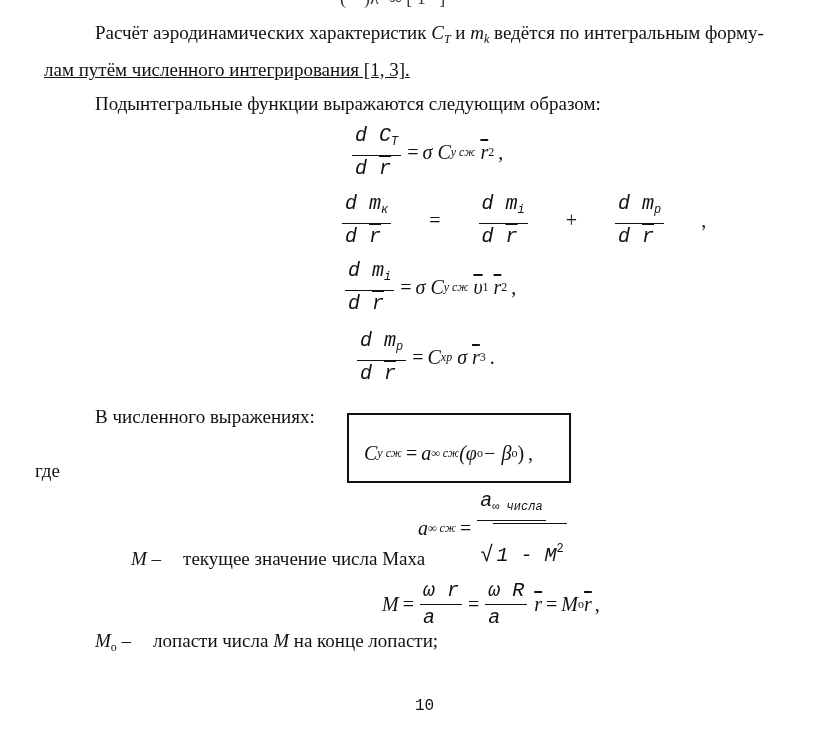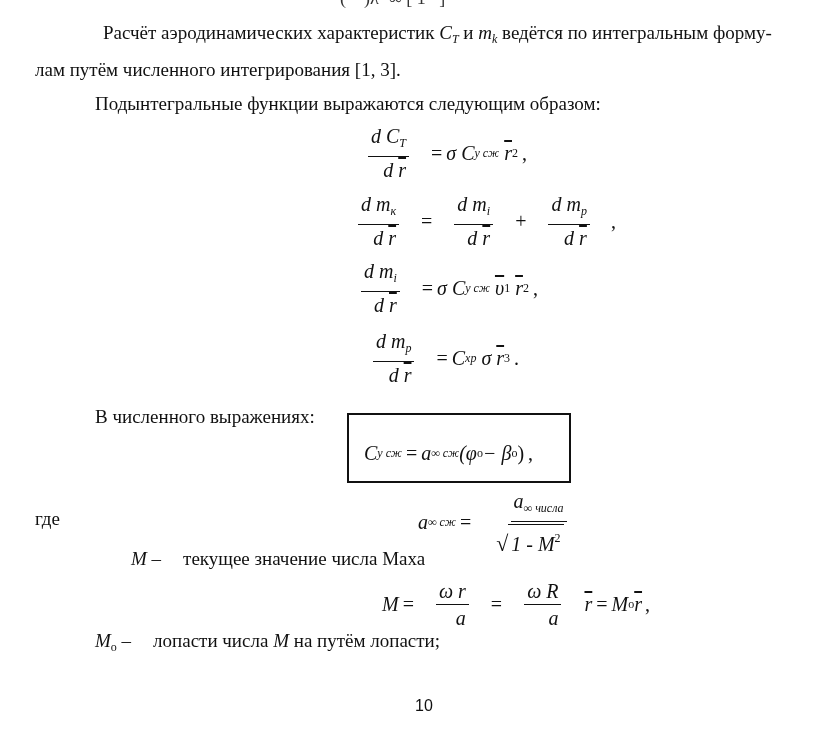--- a/index.html
+++ b/index.html
@@ -2,56 +2,56 @@
 <html><head>
 <meta charset="utf-8">
 <style>
   html, body { margin:0; padding:0; background:#ffffff; }
   body { width:835px; height:735px; position:relative; overflow:hidden;
          font-family:"Liberation Serif", serif; color:#111; }
   .abs { position:absolute; white-space:nowrap; }
   .txt { font-size:19px; line-height:22px; }
   .it { font-style:italic; }
   .m { font-family:"Liberation Serif", serif; font-size:20px; }
-  .frac { display:inline-flex; flex-direction:column; align-items:flex-end; vertical-align:middle; margin:0 18px; }
+  .frac { display:inline-flex; flex-direction:column; align-items:flex-start; vertical-align:middle; margin:0 2px;font-family:Liberation Mono, monospace; }
   .frac .num { padding:0 3px 2px; border-bottom:1.3px solid #111; line-height:22px; }
   .frac .den { padding:2px 3px 0; line-height:22px; }
   .ovl { text-decoration:overline; }
   sub { font-size:12px; vertical-align:-4px; }
   sup { font-size:12px; vertical-align:9px; }
   .eqrow { display:flex; align-items:center; font-size:20px; }
   .op { margin:0 4px; font-style:normal; }
   .box { border:2px solid #111; }
   .sqrt { display:inline-flex; align-items:flex-end; }
-  .sqrt .rad { border-top:1.3px solid #111; padding:2px 3px 0; }
-  .page-num { font-family:Liberation Sans, sans-serif; font-size:16px; }
+  .sqrt .rad { border-top:1.3px solid #111; padding:14px 3px 0; }
+  .page-num { font-family:Liberation Mono, monospace; font-size:16px; }
 </style>
 </head>
 <body>
 
 <div class="abs m" style="left:340px; top:-12px; font-size:18px; color:#333;">( ⁠ ⁠ ⁠ )λ=∞   [ 1 ⁠ ⁠ ]</div>
 
-<div class="abs txt" style="left:103px; top:22px;">
+<div class="abs txt" style="left:95px; top:22px;">
   <span>Расчёт аэродинамических характеристик </span><span class="it">C</span><sub class="it">T</sub><span> и </span><span class="it">m</span><sub class="it">k</sub><span> ведётся по интегральным форму-</span>
 </div>
-<div class="abs txt" style="left:35px; top:59px;">лам путём численного интегрирования [1, 3].</div>
+<div class="abs txt" style="left:44px; top:59px;text-decoration:underline;">лам путём численного интегрирования [1, 3].</div>
 
 <div class="abs txt" style="left:95px; top:93px;font-family:Liberation Serif, serif;">Подынтегральные функции выражаются следующим образом:</div>
 
 <div class="abs eqrow it" style="left:350px; top:125px;">
   <span class="frac">
     <span class="num"><span>d</span> <span>C</span><sub>T</sub></span>
     <span class="den"><span>d</span> <span class="ovl">r</span></span>
   </span>
   <span class="op">=</span>
   <span>σ</span>&nbsp;<span>C</span><sub>y сж</sub>&nbsp;<span class="ovl">r</span><sup style="font-style:normal">2</sup>
   <span style="font-style:normal;margin-left:4px">,</span>
 </div>
 
-<div class="abs eqrow it" style="left:340px; top:193px;">
+<div class="abs eqrow it" style="left:340px; top:193px;gap:32px;">
   <span class="frac">
     <span class="num"><span>d m</span><sub>к</sub></span>
     <span class="den"><span>d</span> <span class="ovl">r</span></span>
   </span>
   <span class="op">=</span>
   <span class="frac">
     <span class="num"><span>d m</span><sub>i</sub></span>
     <span class="den"><span>d</span> <span class="ovl">r</span></span>
   </span>
   <span class="op">+</span>
@@ -92,21 +92,21 @@
   <span>a</span>
     <sub>∞ сж</sub>
     <span>(φ</span>
     <sup style="font-style:normal">o</sup>
     <span> − β</span>
     <sup style="font-style:normal">o</sup>
     <span style="font-style:normal">)</span>
   <span style="font-style:normal;margin-left:4px">,</span>
 </div>
 
-<div class="abs txt" style="left:35px; top:508px;">где</div>
+<div class="abs txt" style="left:35px; top:460px;">где</div>
 
 <div class="abs eqrow it" style="left:418px; top:490px;">
   <span>a</span>
     <sub>∞ сж</sub>
   <span class="op">=</span>
   <span class="frac">
     <span class="num"><span>a</span><sub>∞ числа</sub></span>
     <span class="den sqrt">
         <span style="font-style:normal;font-size:22px">√</span>
         <span class="rad"><span>1 - M</span><sup style="font-style:normal">2</sup></span>
@@ -130,16 +130,16 @@
     <span class="num">ω R</span>
     <span class="den">a</span>
   </span>
   &nbsp;<span class="ovl">r</span>
   <span class="op">=</span>
   <span>M</span><sub style="font-style:normal">o</sub><span class="ovl">r</span>
   <span style="font-style:normal;margin-left:3px">,</span>
 </div>
 
 <div class="abs txt" style="left:95px; top:630px;">
-  <span class="it">M</span><sub>o</sub><span> –</span><span style="display:inline-block;width:22px"></span><span>лопасти числа </span><span class="it">M</span><span> на путём лопасти;</span>
+  <span class="it">M</span><sub>o</sub><span> –</span><span style="display:inline-block;width:22px"></span><span>лопасти числа </span><span class="it">M</span><span> на конце лопасти;</span>
 </div>
 
 <div class="abs page-num" style="left:415px; top:697px;">10</div>
 
 </body></html>

